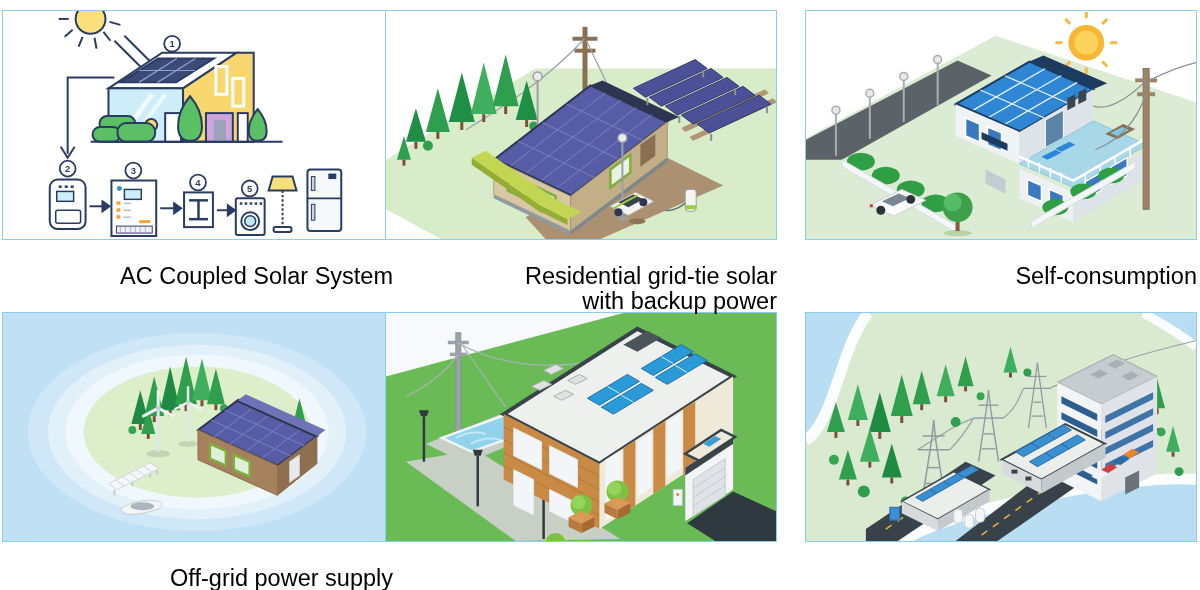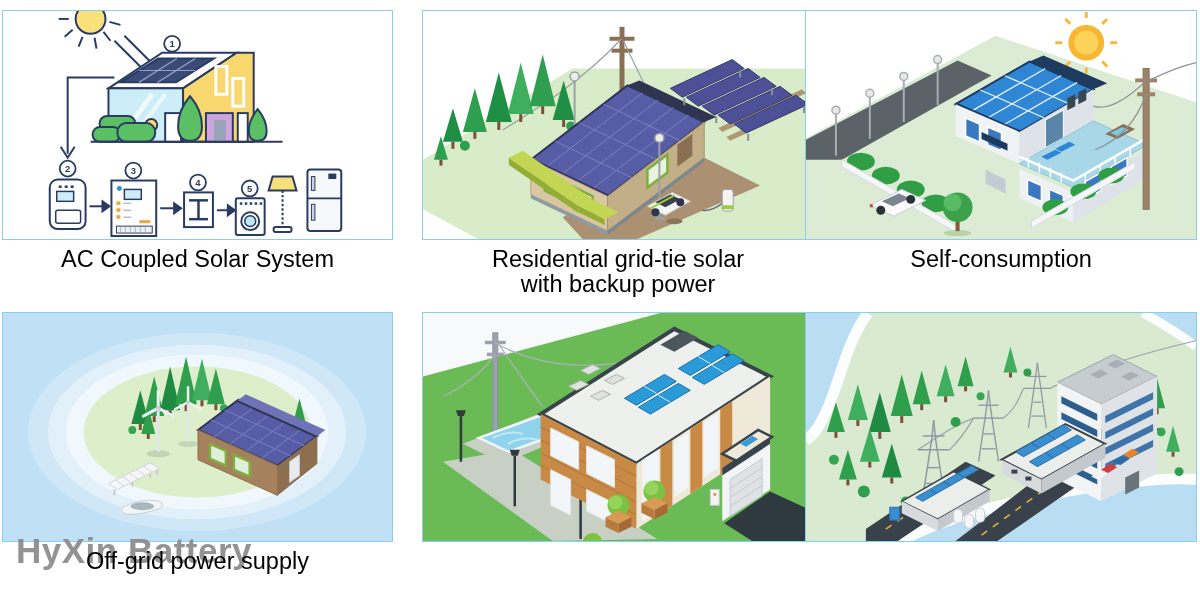--- a/index.html
+++ b/index.html
@@ -1,24 +1,24 @@
 <!DOCTYPE html>
 <html><head>
 <meta charset="utf-8">
 <style>
   html,body{margin:0;padding:0;background:#fff;}
   .canvas{position:relative;width:1200px;height:590px;background:#fff;overflow:hidden;
           font-family:"Liberation Sans",sans-serif;}
   .cell{position:absolute;}
-  .c0{left:2px;width:391px;}  .c1{left:422px;width:392px;} .c2{left:805px;width:392px;}
+  .c0{left:2px;width:391px;}  .c1{left:385px;width:392px;} .c2{left:805px;width:392px;}
   .r0{top:10px;} .r1{top:312px;}
   .panel{width:100%;height:230px;border:1.5px solid #8ccdec;box-sizing:border-box;
          background:#fff;overflow:hidden;position:relative;}
   .panel svg{display:block;width:100%;height:100%;}
-  .caption{position:relative;z-index:10;margin-top:7px;text-align:center;
+  .caption{position:relative;z-index:10;margin-top:24px;text-align:right;
            font-size:23.5px;line-height:25px;color:#000;white-space:pre-line;}
   .watermark{position:absolute;left:16px;top:531px;z-index:5;
              font-size:35px;font-weight:bold;color:#8a8a8a;opacity:.92;
              letter-spacing:.5px;}
   .stepnum{font-size:9.5px;font-weight:bold;fill:#2a3b63;text-anchor:middle;}
 </style>
 </head>
 <body>
 
 <div class="canvas">
@@ -763,14 +763,13 @@
         <g>
           <polygon points="296,158 305,152 312,155.5 303,161.5" fill="#d23c3c"></polygon>
           <polygon points="308,150 317,144 324,147.5 315,153.5" fill="#2b6ea6"></polygon>
           <polygon points="318,143 327,137 334,140.5 325,146.5" fill="#e8842c"></polygon>
           <polygon points="286,165 295,159 302,162.5 293,168.5" fill="#f2f4f6"></polygon>
         </g>
       </svg>
     </div>
   </div>
 
-  <div class="watermark">HyXin Battery</div>
 </div>
 
 </body></html>

